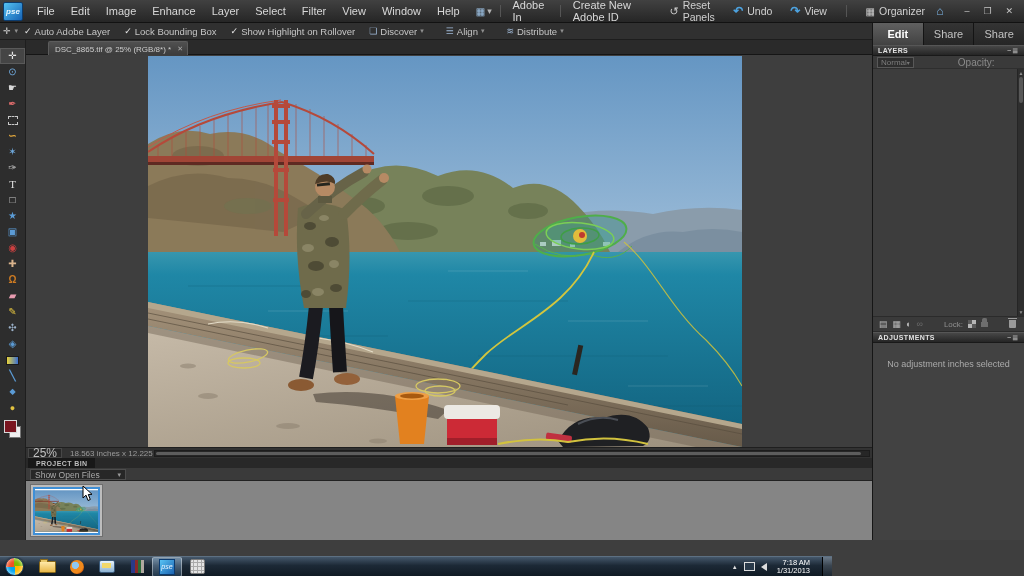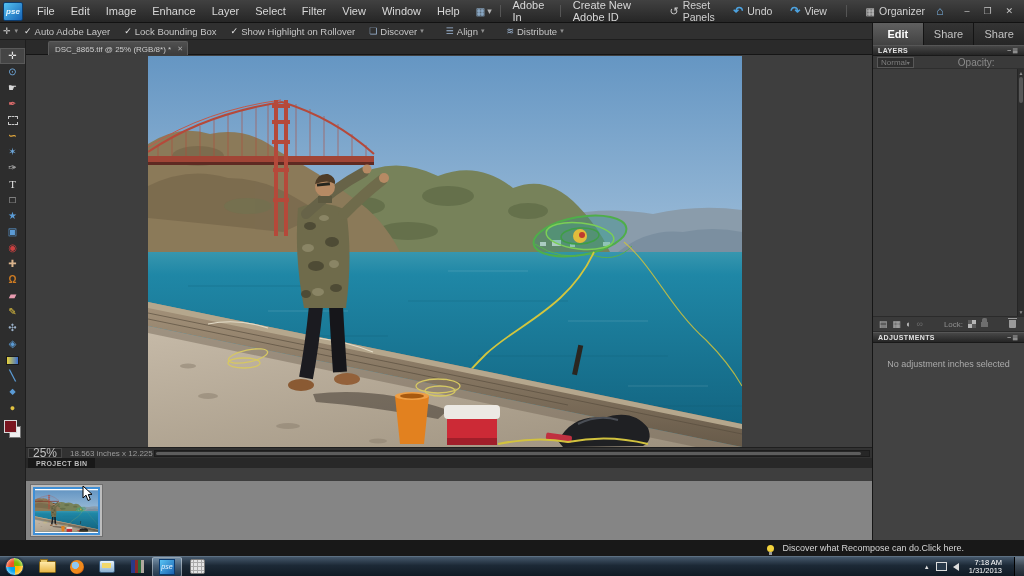--- a/index.html
+++ b/index.html
@@ -142,21 +142,21 @@
   .trash::before{content:"";position:absolute;top:-2.5px;left:-1px;width:9px;height:1.5px;background:#9a9a9a;}
   .adj-add{font-size:9px;color:#cfcfcf;padding:6px 6px 0;}
   .adj-empty{font-size:9px;color:#ababab;text-align:center;margin-top:16px;}
   
   .notifbar{position:absolute;left:0;top:540px;width:1024px;height:16px;background:#181818;
     display:flex;align-items:center;justify-content:flex-end;padding-right:60px;gap:8px;box-sizing:border-box;}
   .bulb{width:7px;height:7px;background:#f2d23c;border-radius:50%;position:relative;}
   .bulb::after{content:"";position:absolute;left:2px;top:7px;width:3px;height:3px;background:#999;}
   .notif-text{color:#d6d6d6;font-size:9px;}
   
-  .taskbar{position:absolute;left:0;top:556px;width:1024px;height:20px;
+  .taskbar{position:absolute;left:0;top:556px;width:832px;height:20px;
     background:linear-gradient(#45586b,#1c2936 45%,#101a24);border-top:1px solid #5d7082;
     display:flex;align-items:center;box-sizing:border-box;}
   .start-orb{width:17px;height:17px;border-radius:50%;margin:0 8px 0 5px;
     background:conic-gradient(#7fba00 0 25%,#ffb900 0 50%,#00a4ef 0 75%,#f25022 0);
     border:1px solid #1d3a5c;box-shadow:inset 0 0 4px rgba(255,255,255,.9),0 0 2px rgba(0,0,0,.6);}
   .task-btn{width:30px;height:20px;display:flex;align-items:center;justify-content:center;box-sizing:border-box;}
   .task-btn.active{background:linear-gradient(rgba(180,215,245,.45),rgba(90,140,190,.25));
     border:1px solid rgba(255,255,255,.4);border-radius:2px;}
   .tb-folder{width:15px;height:10px;background:linear-gradient(#ffe9a8,#e8b84a);
     border:1px solid #8a6a1a;border-radius:1px;position:relative;}
@@ -481,20 +481,26 @@
     <span class="dims">18.563 inches x 12.225 inches ...</span>
     <span class="dims-arrow">▶</span>
     <span class="hscroll">
       <span class="hscroll-thumb"></span>
     </span>
   </div>
 
   <div class="binheader">
     <span class="bin-tab">PROJECT BIN</span>
   </div>
+  <div class="binbar">
+    <span class="bin-filter">
+      <span>Show Open Files</span>
+      <span class="caret">▾</span>
+    </span>
+  </div>
   <div class="bincontent">
     <div class="bin-thumb">
       <span class="bin-thumb-frame">
         <svg width="63" height="44" viewBox="0 0 594 391">
             <use href="#photoSym"></use>
           </svg>
       </span>
     </div>
   </div>
 
@@ -534,24 +540,20 @@
       <span class="lock gray"></span>
       <span class="trash"></span>
     </div>
     <div class="panel-header">
       <span>ADJUSTMENTS</span>
       <span class="panel-menu">−≣</span>
     </div>
     <div class="adj-empty">No adjustment inches selected</div>
   </div>
 
-  <div class="notifbar">
-    <span class="bulb"></span>
-    <span class="notif-text">Discover what Recompose can do.Click here.</span>
-  </div>
 
   <div class="taskbar">
     <span class="start-orb"></span>
     <span class="task-btn">
         <span class="tb-folder"></span>
       </span>
     <span class="task-btn">
         <span class="tb-ff"></span>
       </span>
     <span class="task-btn">

